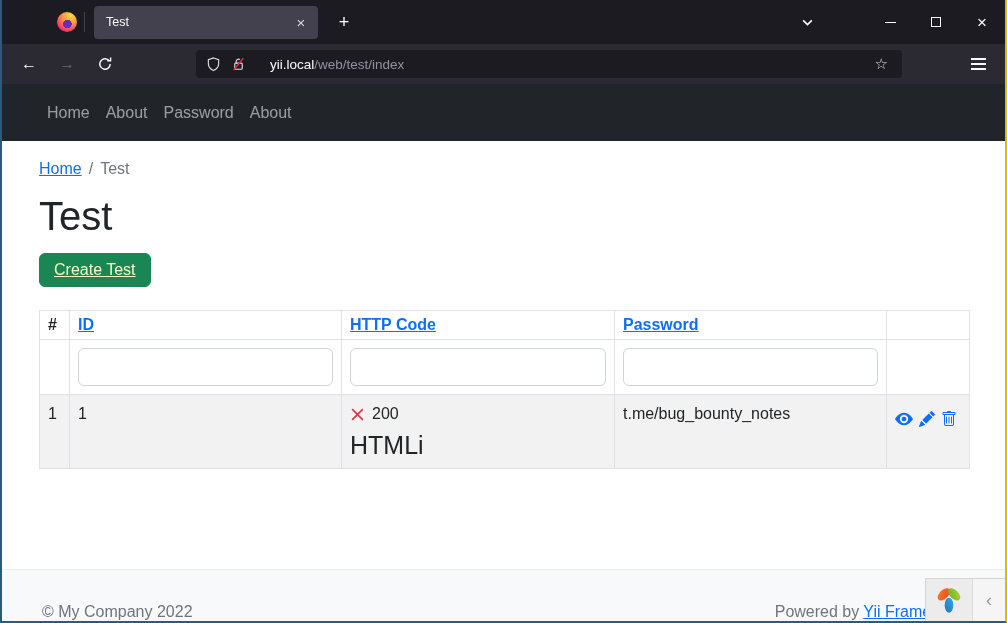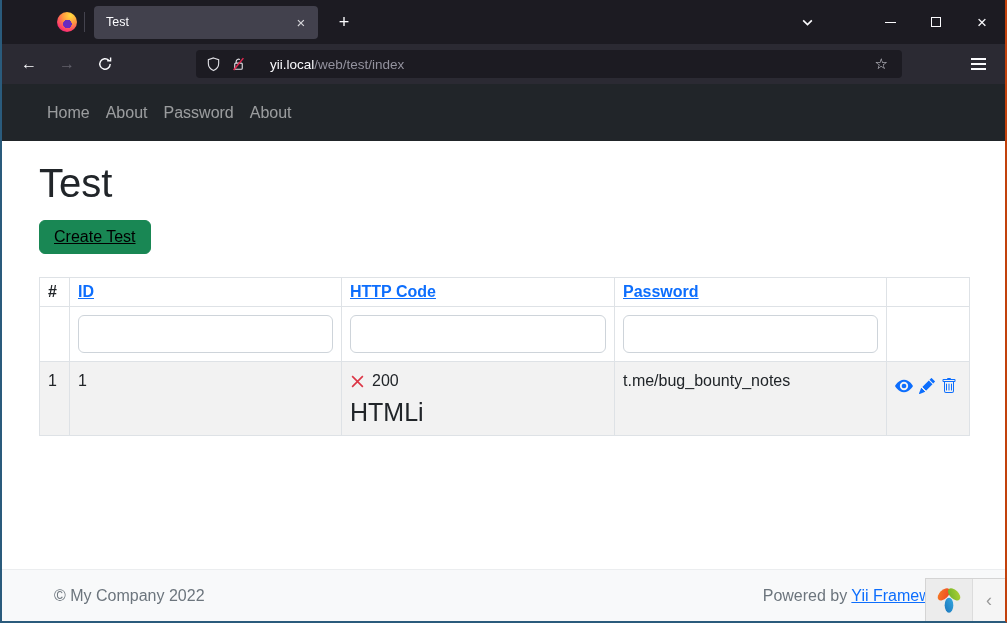--- a/index.html
+++ b/index.html
@@ -1,20 +1,20 @@
 <!DOCTYPE html>
 <html><head>
 <meta charset="utf-8">
 <style>
   * { box-sizing: border-box; margin: 0; padding: 0; }
   body { font-family: "Liberation Sans", sans-serif; background: #000; }
 
   .window {
     width: 1007px; height: 623px; position: relative;
-    border-left: 2px solid #2a5b7c; border-right: 2px solid #c2410c; border-bottom: 2px solid #2a5b7c;
+    border-left: 2px solid #2a5b7c; border-right: 2px solid #eab308; border-bottom: 2px solid #2a5b7c;
     display: flex; flex-direction: column; overflow: hidden; background: #fff;
   }
 
   
   .titlebar { height: 44px; background: #1c1b22; display: flex; align-items: center; flex: none; }
   .fx-view { margin-left: 51px; width: 28px; height: 28px; display: grid; place-items: center; border-radius: 4px; }
   .fx-icon { width: 20px; height: 20px; border-radius: 50%;
     background: radial-gradient(circle at 52% 60%, #6a2bbf 0 26%, rgba(0,0,0,0) 28%),
                 radial-gradient(circle at 68% 18%, #ffdc3e 0%, #ff9640 38%, #ff3b6b 72%, #b5007f 100%); }
   .tab-sep { width: 1px; height: 20px; background: #44434e; margin: 0 9px 0 3px; }
@@ -58,21 +58,21 @@
   .nav-link { color: rgba(255,255,255,0.55); font-size: 16px; padding: 0 8px; text-decoration: none; }
 
   .container { flex: 1; padding: 19px 37px 0; }
 
   .breadcrumb { font-size: 16px; margin-bottom: 15px; color: #6c757d; }
   .breadcrumb a { color: #0d6efd; text-decoration: underline; }
   .crumb-sep { margin: 0 7px; }
 
   h1.page-title { font-size: 40px; font-weight: 400; color: #212529; line-height: 1.15; margin-bottom: 14px; }
 
-  .btn-create { display: inline-block; background: #198754; color: #000000; font-size: 16px;
+  .btn-create { display: inline-block; background: #198754; color: #fef9c3; font-size: 16px;
     font-family: "Liberation Sans", sans-serif; padding: 7px 14px; border: 1px solid #198754;
     border-radius: 6px; margin-bottom: 23px; cursor: pointer; }
 
   .summary { font-size: 16px; color: #212529; margin-bottom: 8px; }
   .summary b { font-weight: 700; }
 
   table.grid { border-collapse: collapse; width: 930px; font-size: 16px; color: #212529; table-layout: fixed; }
   .grid th, .grid td { border: 1px solid #dee2e6; text-align: left; }
   .grid th { padding: 5px 8px; }
   .grid th a { color: #0d6efd; font-weight: 700; text-decoration: underline; }
@@ -80,21 +80,21 @@
   .filter-row input { width: 100%; height: 38px; border: 1px solid #ced4da; border-radius: 6px;
     padding: 0 10px; font-size: 16px; font-family: "Liberation Sans", sans-serif; color: #212529; }
   .data-row { background: #f2f2f2; }
   .data-row td { padding: 10px 8px 8px; vertical-align: top; }
   .status-line { display: flex; align-items: center; gap: 7px; }
   .injected-html { font-size: 25px; color: #212529; margin-top: 7px; line-height: 1.2; }
   .actions { display: flex; gap: 6px; padding-top: 5px; }
   .actions a { display: inline-grid; place-items: center; }
 
   .app-footer { height: 52px; background: #f8f9fa; border-top: 1px solid #ebedef;
-    display: flex; align-items: center; justify-content: space-between; padding: 0 52px;
+    display: flex; align-items: flex-end; justify-content: space-between; padding: 0 40px;
     color: #6c757d; font-size: 16px; flex: none; }
   .app-footer a { color: #0d6efd; text-decoration: underline; }
 
   .debug-toolbar { position: absolute; right: 0; bottom: 0; height: 43px; display: flex;
     border: 1px solid #d4d4d4; border-right: none; border-bottom: none; background: #fff; }
   .debug-logo { width: 47px; background: #ececec; display: grid; place-items: center; border-right: 1px solid #dcdcdc; }
   .debug-collapse { width: 32px; background: #f5f5f5; display: grid; place-items: center;
     color: #999; font-size: 18px; text-decoration: none; }
 </style>
 </head>
@@ -161,20 +161,23 @@
 
     <nav class="app-navbar">
       <a class="nav-link" href="#">Home</a>
       <a class="nav-link" href="#">About</a>
       <a class="nav-link" href="#">Password</a>
       <a class="nav-link" href="#">About</a>
     </nav>
 
     <div class="container">
 
+      <div class="breadcrumb">
+        <a href="#">Home</a><span class="crumb-sep">/</span><span>Test</span>
+      </div>
 
       <h1 class="page-title">Test</h1>
 
       <a href="#" class="btn-create">Create Test</a>
 
 
       <table class="grid">
         <colgroup>
             <col style="width:30px">
             <col style="width:272px">

